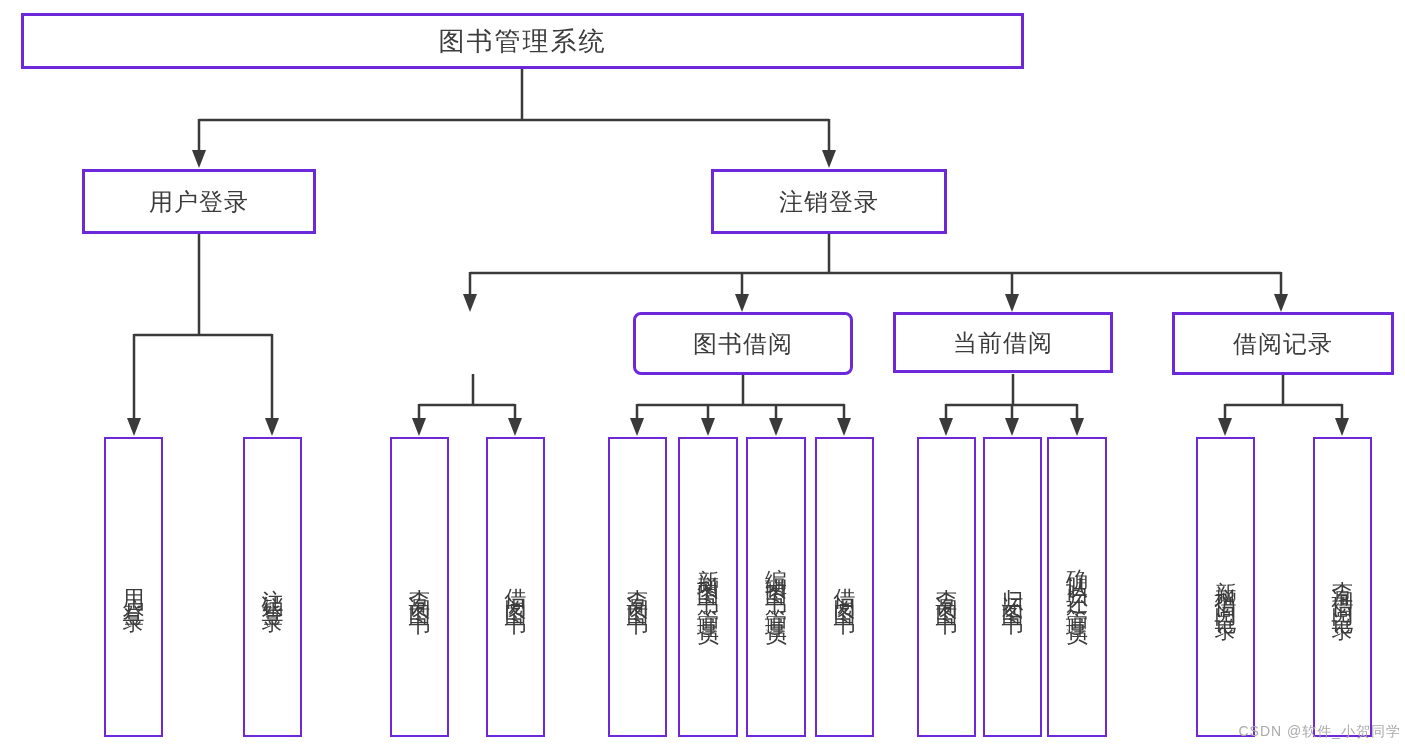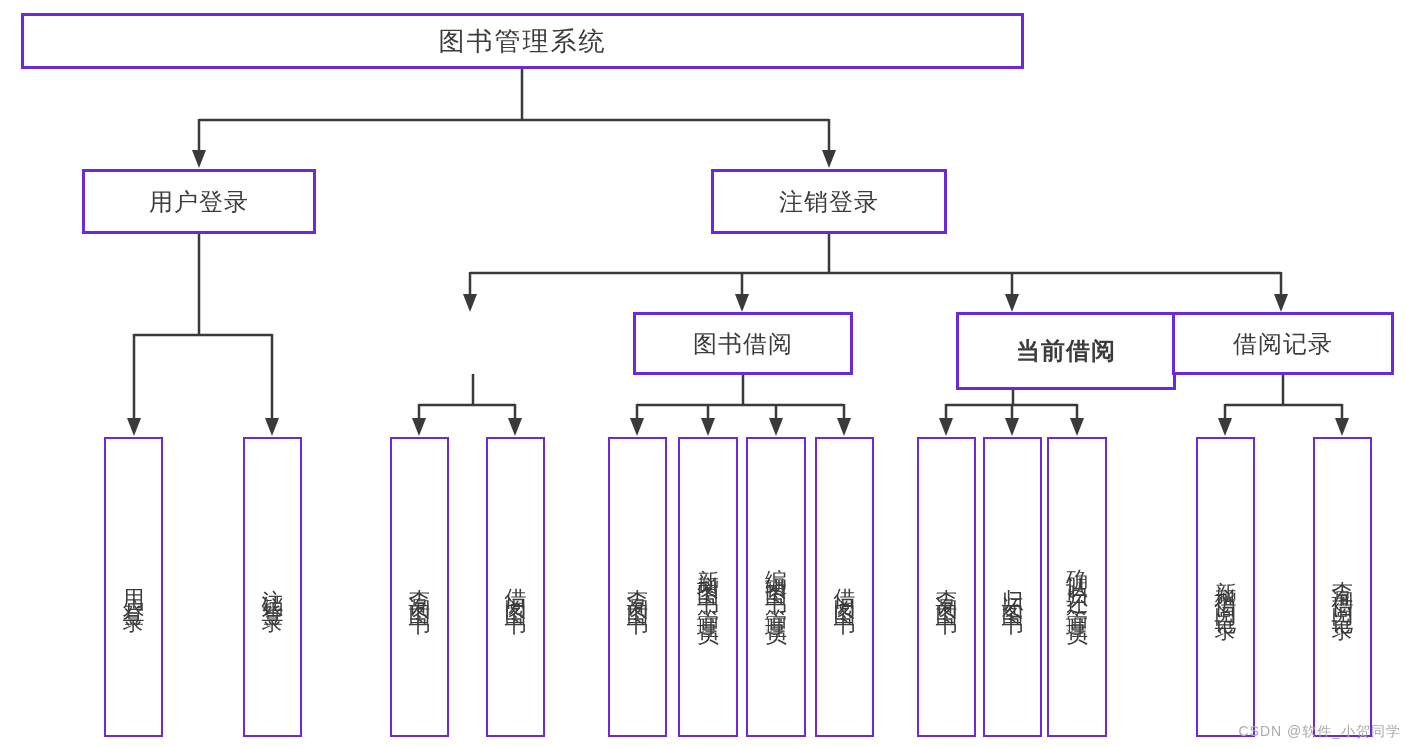--- a/index.html
+++ b/index.html
@@ -125,24 +125,24 @@
     <span>图书管理系统</span>
   </div>
 
   <div class="box l2-box" style="left:82px;top:169px;width:234px;height:65px;">
     <span>用户登录</span>
   </div>
   <div class="box l2-box" style="left:711px;top:169px;width:236px;height:65px;">
     <span>注销登录</span>
   </div>
 
-  <div class="box l3-box" style="left:633px;top:312px;width:220px;height:63px;">
+  <div class="box l3-box" style="left:633px;top:312px;width:220px;height:63px;border-radius:8px;">
     <span>图书借阅</span>
   </div>
-  <div class="box l3-box" style="left:956px;top:312px;width:220px;height:78px;font-weight:bold;">
+  <div class="box l3-box" style="left:893px;top:312px;width:220px;height:61px;">
     <span>当前借阅</span>
   </div>
   <div class="box l3-box" style="left:1172px;top:312px;width:222px;height:63px;">
     <span>借阅记录</span>
   </div>
 
   <div class="box leaf-box" style="left:104px;top:437px;width:59px;height:300px;">
     <span class="vtext">用户登录</span>
   </div>
   <div class="box leaf-box" style="left:243px;top:437px;width:59px;height:300px;">

